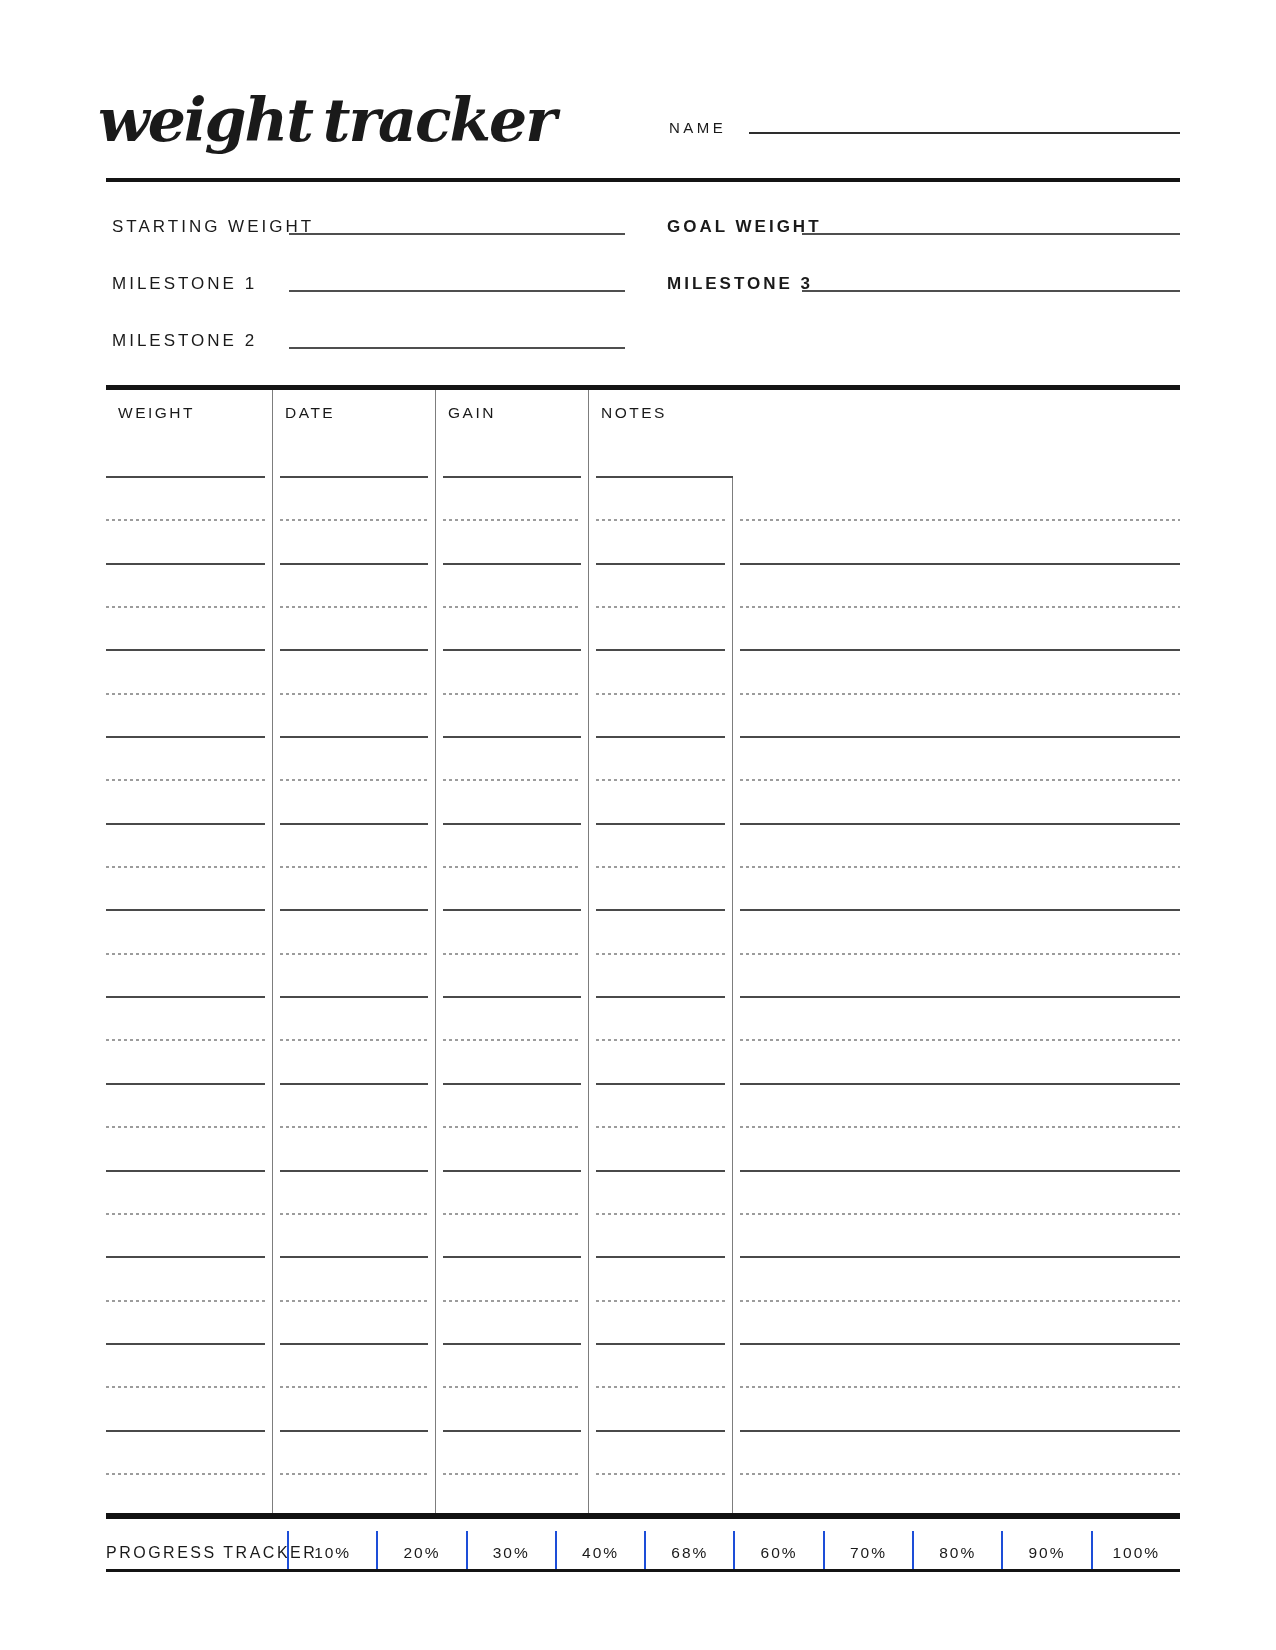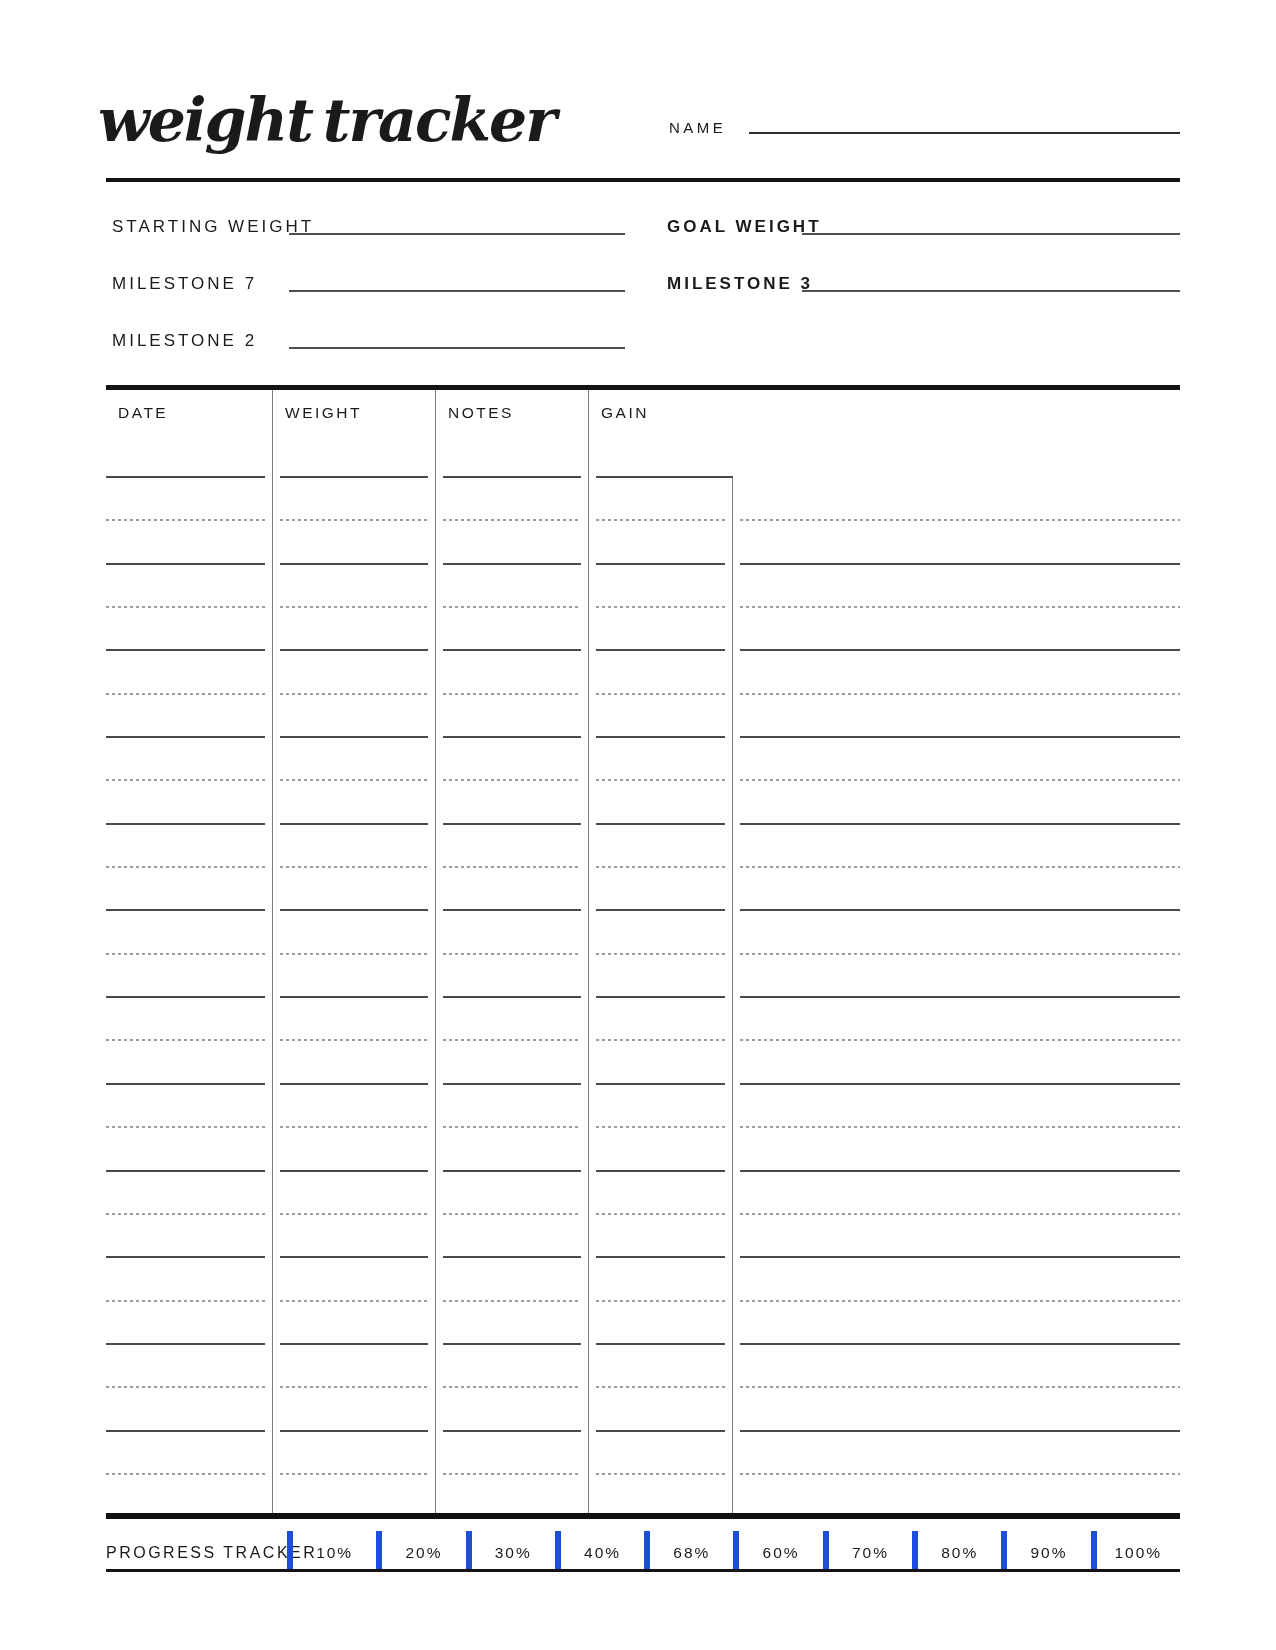--- a/index.html
+++ b/index.html
@@ -43,21 +43,21 @@
   }
   .trow--solid .tcell::after{background:#4a4a4a;}
   .trow--dashed .tcell::after{background:repeating-linear-gradient(90deg,#9c9c9c 0 3px,transparent 3px 6px);}
   .trow .tcell:first-child::after{left:0;}
   .trow .tcell:last-child::after{right:0;}
   
   .progress{display:flex;height:50px;border-bottom:3px solid #141414;}
   .progress-label{width:181px;display:flex;align-items:flex-end;padding-bottom:8px;
     font-size:16px;letter-spacing:2.5px;white-space:nowrap;line-height:1;}
   .progress-cells{flex:1;display:flex;align-items:flex-end;}
-  .progress-cell{flex:1;height:30px;border-left:6px solid #1d4ed8;
+  .progress-cell{flex:1;height:30px;border-left:2px solid #1d4ed8;
     display:flex;align-items:flex-end;justify-content:center;padding-bottom:8px;
     font-size:15.5px;letter-spacing:2px;line-height:1;}
 </style>
 </head>
 <body>
 
 <div class="page">
 
   <div class="header-row">
     <div class="title">weight tracker</div>
@@ -72,46 +72,46 @@
   <div class="fields-grid">
       <div class="field-cell field-cell--left">
         <span class="field-label">STARTING WEIGHT</span>
         <div class="field-line"></div>
       </div>
       <div class="field-cell field-cell--right">
         <span class="field-label">GOAL WEIGHT</span>
         <div class="field-line"></div>
       </div>
       <div class="field-cell field-cell--left">
-        <span class="field-label">MILESTONE 7</span>
+        <span class="field-label">MILESTONE 1</span>
         <div class="field-line"></div>
       </div>
       <div class="field-cell field-cell--right">
         <span class="field-label">MILESTONE 3</span>
         <div class="field-line"></div>
       </div>
       <div class="field-cell field-cell--left">
         <span class="field-label">MILESTONE 2</span>
         <div class="field-line"></div>
       </div>
     </div>
 
   <div class="table">
     <div class="trow trow--header trow--solid">
         <div class="tcell">
+          <div class="col-label">WEIGHT</div>
+        </div>
+        <div class="tcell">
           <div class="col-label">DATE</div>
         </div>
         <div class="tcell">
-          <div class="col-label">WEIGHT</div>
+          <div class="col-label">GAIN</div>
         </div>
         <div class="tcell">
           <div class="col-label">NOTES</div>
-        </div>
-        <div class="tcell">
-          <div class="col-label">GAIN</div>
         </div>
       </div>
     <div id="table-body">
         <div class="trow trow--body trow--dashed">
           <div class="tcell"></div>
           <div class="tcell"></div>
           <div class="tcell"></div>
           <div class="tcell"></div>
           <div class="tcell"></div>
         </div>

